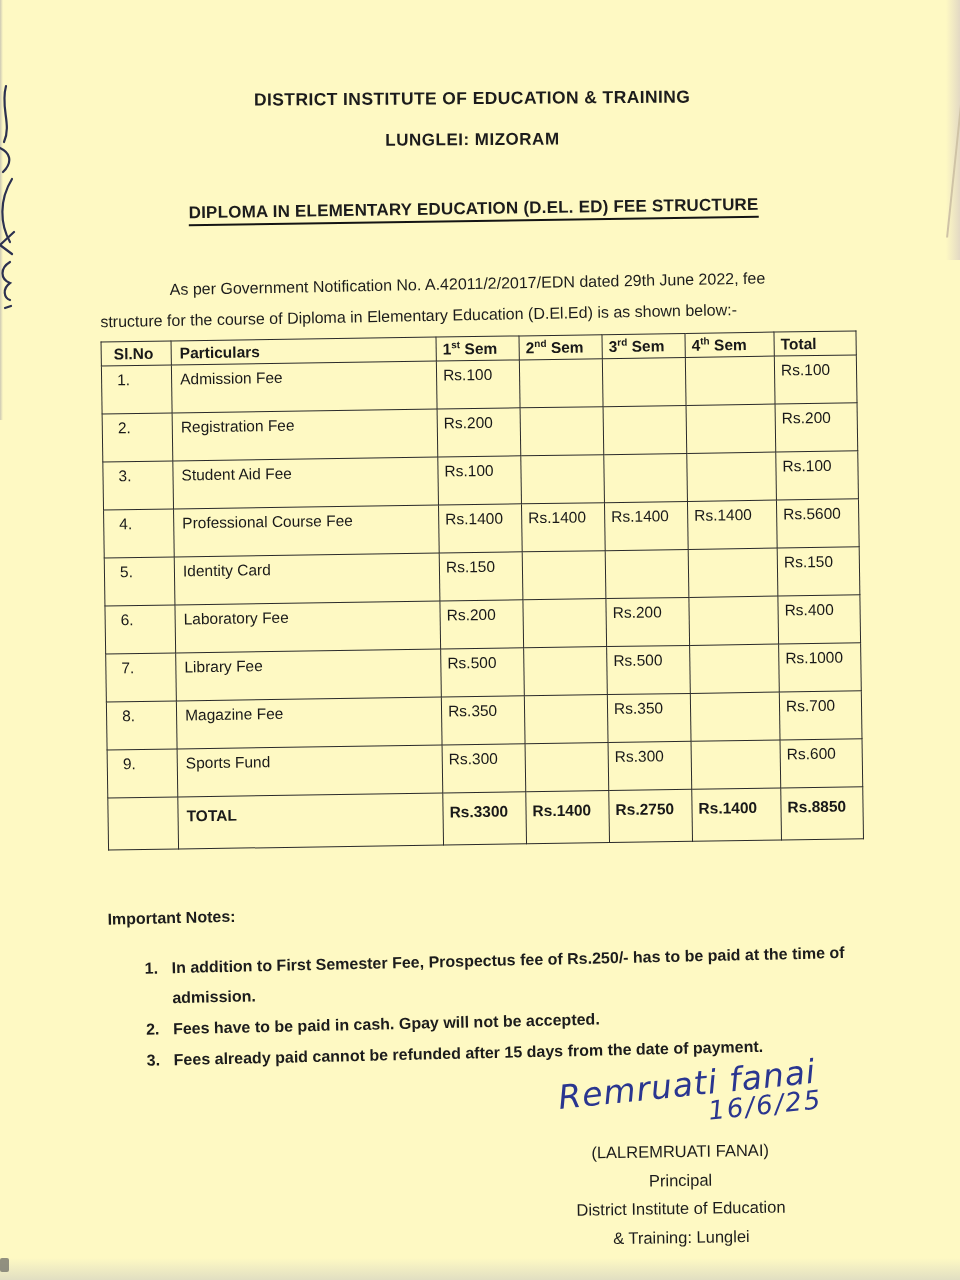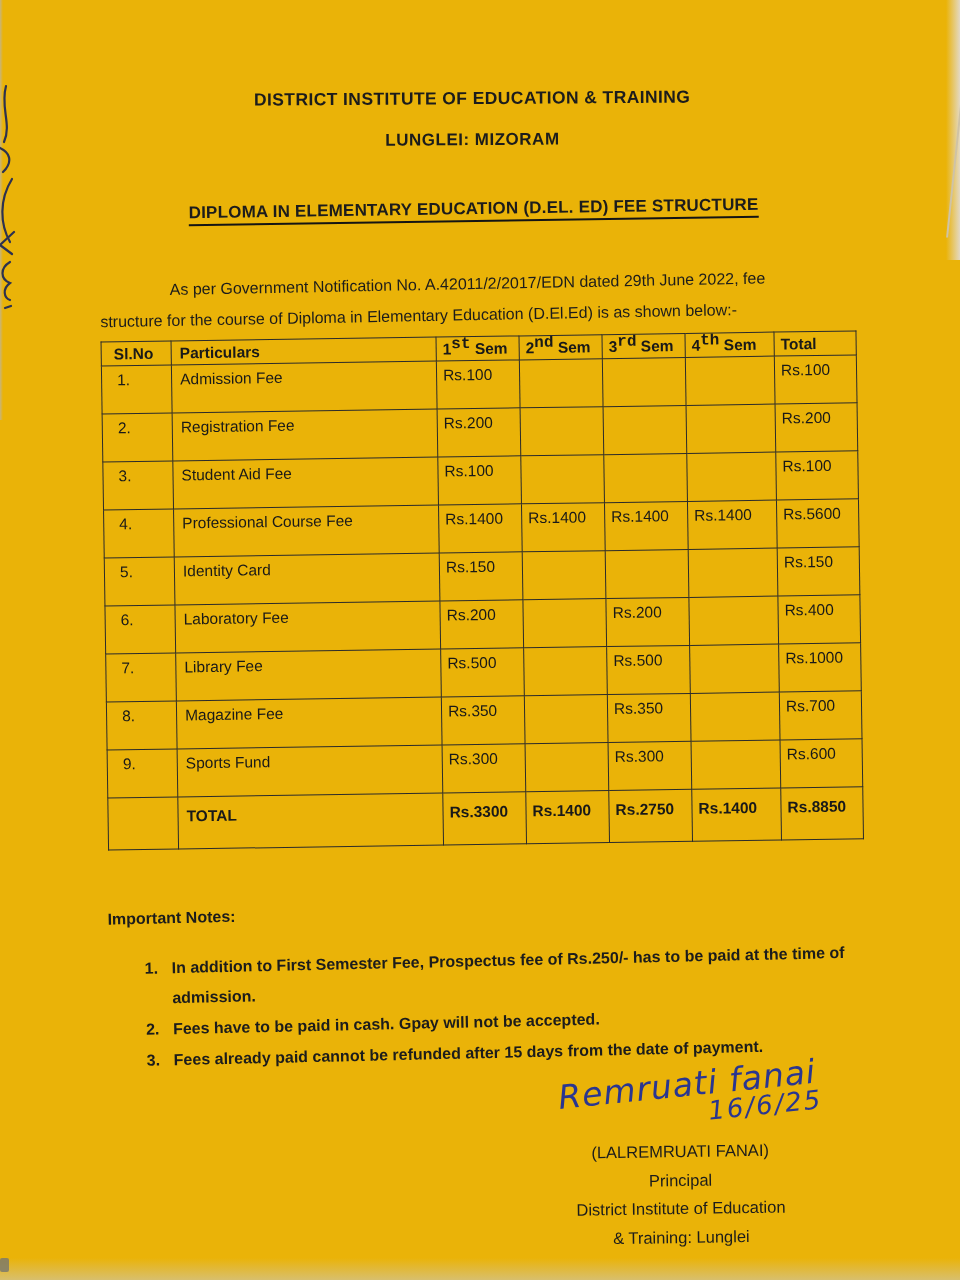--- a/index.html
+++ b/index.html
@@ -6,21 +6,21 @@
   body{
     width:960px;height:1280px;
     background:#f4f2ee;
     font-family:"Liberation Sans", sans-serif;
     color:#1c1c1c;
     overflow:hidden;
     position:relative;
   }
   .page{
     position:absolute;inset:0;
-    background:#eab308;
+    background:#fef9c3;
   }
   
   .edge-left{
     position:absolute;left:0;top:0;width:3px;height:420px;
     background:linear-gradient(to right,#b9b5ad,rgba(255,255,255,0));
     opacity:.7;
   }
   .edge-right{
     position:absolute;right:0;top:0;width:14px;height:260px;
     background:linear-gradient(to left,#e3d9c4,rgba(255,255,255,0));
@@ -77,21 +77,21 @@
     padding:5px 4px 0 6px;
     overflow:hidden;white-space:nowrap;
   }
   table.fees thead th{font-weight:700;height:20px;padding-top:3px;}
   table.fees td.c-slno{padding-left:15px;}
   table.fees th.c-slno{padding-left:12px;}
   table.fees td.c-part,table.fees th.c-part{padding-left:8px;}
   table.fees tbody tr{height:48px;}
   table.fees tr.total-row{height:52px;font-weight:700;}
   table.fees tr.total-row td{padding-top:10px;}
-  sup{font-size:16px;vertical-align:super;line-height:0;font-family:Liberation Mono, monospace;}
+  sup{font-size:10px;vertical-align:super;line-height:0;}
   
   .notes{
     position:absolute;left:104px;top:902px;width:790px;
     transform:rotate(-0.45deg);
   }
   .notes-heading{font-size:16px;font-weight:700;}
   .notes-list{margin-top:26px;}
   .note-item{
     display:flex;align-items:flex-start;
     font-size:16px;font-weight:700;line-height:30px;

